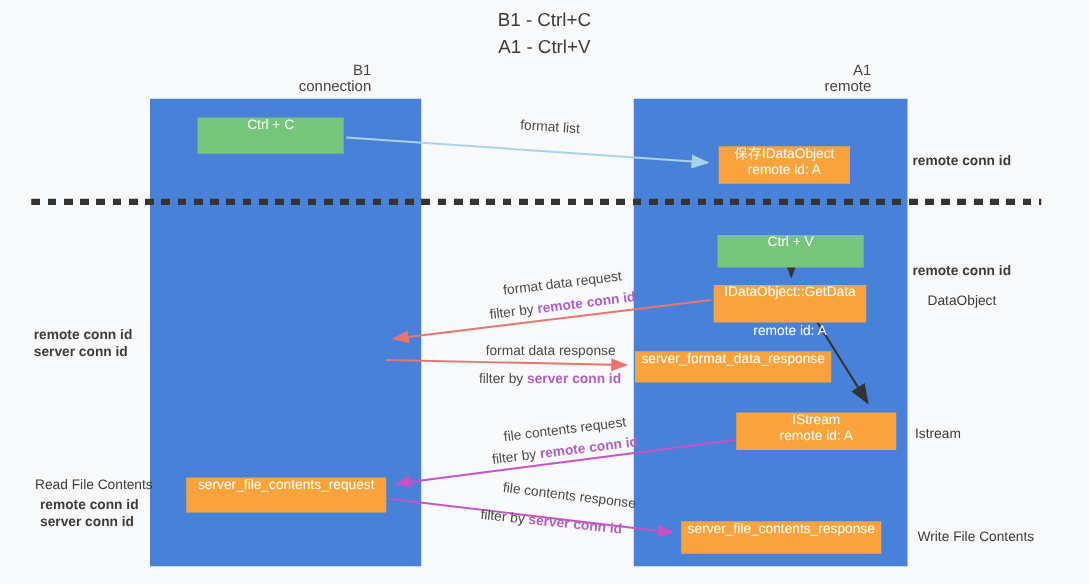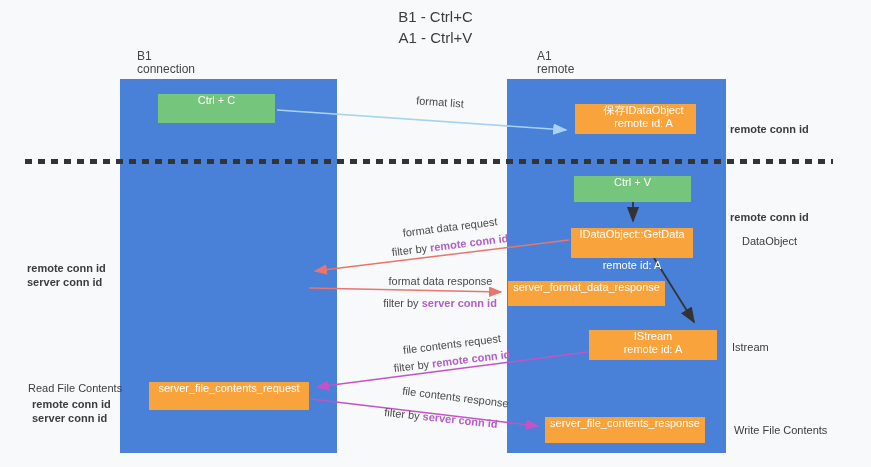--- a/index.html
+++ b/index.html
@@ -1,20 +1,20 @@
 <!DOCTYPE html>
 <html><head>
 <meta charset="utf-8">
 <style>
   html,body{margin:0;padding:0;}
   body{font-family:"Liberation Sans","DejaVu Sans",sans-serif;background:#f8f9fa;}
   .canvas{position:relative;width:871px;height:467px;background:#f8f9fa;overflow:hidden;}
   .abs{position:absolute;}
   .title{top:6px;left:0;width:871px;text-align:center;font-size:15px;line-height:21px;color:#3c3c3c;}
-  .col-header{top:50px;width:160px;text-align:left;font-size:12px;line-height:13px;color:#454545;}
+  .col-header{top:50px;width:160px;text-align:right;font-size:12px;line-height:13px;color:#454545;}
   .column{top:79px;height:374px;background:#4a81d8;}
   .col-left{left:120px;width:217px;}
   .col-right{left:507px;width:219px;}
   .dashed{left:25px;top:159px;width:808px;height:5px;
     background:repeating-linear-gradient(90deg,#343434 0 7px,transparent 7px 13px);}
   .box{display:flex;flex-direction:column;justify-content:flex-start;align-items:center;
     color:#fff;font-size:11px;line-height:13px;text-align:center;}
   .box.green{background:#76c57c;}
   .box.orange{background:#f9a33d;}
   .arrow-label{font-size:11px;color:#4a4a4a;text-align:center;white-space:nowrap;}
@@ -68,26 +68,26 @@
     <line x1="569" y1="240" x2="315" y2="271" stroke="#e8756e" stroke-width="1.5" marker-end="url(#m-red)"></line>
     <line x1="309" y1="288" x2="501" y2="292" stroke="#e8756e" stroke-width="1.5" marker-end="url(#m-red)"></line>
     <line x1="588" y1="352" x2="317" y2="387" stroke="#c553c5" stroke-width="1.5" marker-end="url(#m-mag)"></line>
     <line x1="311" y1="399" x2="538" y2="426" stroke="#c553c5" stroke-width="1.5" marker-end="url(#m-mag)"></line>
   </svg>
 
   <div class="abs box green" style="left:158px;top:94px;width:117px;height:29px;">
     <div>Ctrl + C</div>
   </div>
 
-  <div class="abs box orange" style="left:575px;top:104px;width:105px;height:30px;padding-left:16px;">
+  <div class="abs box orange" style="left:575px;top:117px;width:105px;height:30px;">
     <div>保存IDataObject</div>
     <div>remote id: A</div>
   </div>
 
-  <div class="abs box green" style="left:574px;top:176px;width:117px;height:26px;">
+  <div class="abs box green" style="left:574px;top:188px;width:117px;height:26px;">
     <div>Ctrl + V</div>
   </div>
 
   <div class="abs box orange" style="left:571px;top:228px;width:122px;height:30px;gap:18px;">
     <div>IDataObject::GetData</div>
     <div>remote id: A</div>
   </div>
 
 
   <div class="abs box orange" style="left:508px;top:281px;width:157px;height:25px;">

